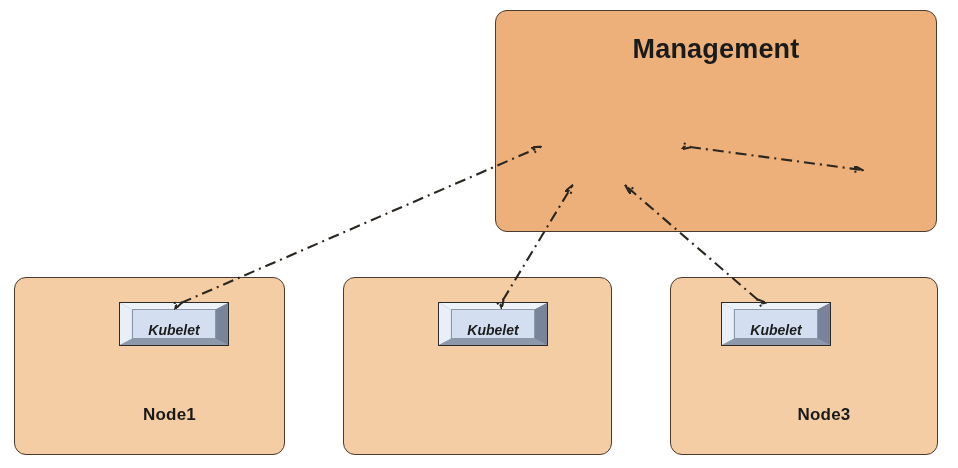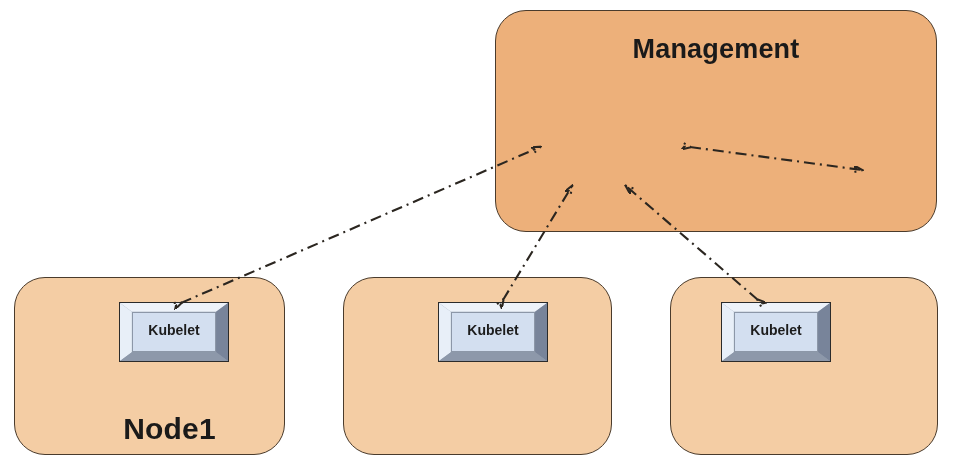--- a/index.html
+++ b/index.html
@@ -2,46 +2,46 @@
 <html><head>
 <meta charset="utf-8">
 <style>
   html,body{margin:0;padding:0;background:#ffffff;}
   body{width:958px;height:468px;position:relative;overflow:hidden;
        font-family:"Liberation Sans","DejaVu Sans",sans-serif;}
 
   #stage{position:absolute;left:0;top:0;width:958px;height:468px;}
 
   
-  .rbox{position:absolute;border:1.6px solid #4a3b2c;border-radius:31px;
+  .rbox{position:absolute;border:1.6px solid #4a3b2c;border-radius:12px;
         box-sizing:border-box;}
   .mgmt-box{background:#edb07a;}
   .node-box{background:#f4cda4;}
 
   .box-title{position:absolute;left:0;right:0;text-align:center;
              color:#1a1a1a;font-weight:bold;letter-spacing:.2px;}
   .mgmt-title{top:22px;font-size:27px;line-height:33px;}
-  .node-title{bottom:10px;font-size:30px;line-height:30px;padding-left:40px;}
+  .node-title{bottom:24px;font-size:17px;line-height:30px;padding-left:40px;}
 
   
   .bevel{position:absolute;box-sizing:border-box;
          border:1.6px solid #2b2b2b;background:#8f9aab;}
   .bevel .inner{position:absolute;box-sizing:border-box;
          background:#d3dff0;border:1px solid #8c97a8;}
   .bevel .lbl{position:absolute;color:#1c1c1c;font-weight:bold;
          white-space:pre-line;}
 
   
   .w-t{position:absolute;background:#eef3fa;}
   .w-l{position:absolute;background:#e6edf6;}
   .w-r{position:absolute;background:#79849a;}
   .w-b{position:absolute;background:#8e99ab;}
 
   
-  .kubelet{width:110px;height:60px;}
+  .kubelet{width:110px;height:44px;font-style:italic;}
   .kubelet .lbl{left:0;right:0;top:19px;text-align:center;font-size:14px;}
   #kubelet-1{left:118px;top:301px;}
   #kubelet-2{left:437px;top:301px;}
   #kubelet-3{left:720px;top:301px;}
 
   
   #links{position:absolute;left:0;top:0;width:958px;height:468px;
          pointer-events:none;}
   #links line, #links path{stroke:#2b2620;stroke-width:2.1;fill:none;
          stroke-dasharray:11 5 2 5;}
@@ -96,20 +96,21 @@
            clip-path:polygon(0 0,100% 0,89% 15%,11% 15%);"></div>
       <div class="w-l" style="left:0;top:0;width:100%;height:100%;background:#e8eff8;
            clip-path:polygon(0 0,11% 15%,11% 85%,0 100%);"></div>
       <div class="w-r" style="left:0;top:0;width:100%;height:100%;background:#78849a;
            clip-path:polygon(100% 0,100% 100%,89% 85%,89% 15%);"></div>
       <div class="w-b" style="left:0;top:0;width:100%;height:100%;background:#8d98aa;
            clip-path:polygon(0 100%,11% 85%,89% 85%,100% 100%);"></div>
       <div class="inner" style="left:11%;top:15%;right:11%;bottom:15%;"></div>
       <div class="lbl">Kubelet</div>
     </div>
+    <div class="box-title node-title">Node3</div>
   </div>
 
   <svg id="links">
     <defs>
       <marker id="ah" markerWidth="10" markerHeight="10" refX="8.4" refY="3.4" orient="auto" markerUnits="userSpaceOnUse">
         <path d="M0,0 L9,3.4 L0,6.8 L2.4,3.4 Z" fill="#2b2620"></path>
       </marker>
       <marker id="ah-s" markerWidth="10" markerHeight="10" refX="1.2" refY="3.4" orient="auto-start-reverse" markerUnits="userSpaceOnUse">
         <path d="M9,0 L0,3.4 L9,6.8 L6.6,3.4 Z" fill="#2b2620"></path>
       </marker>

